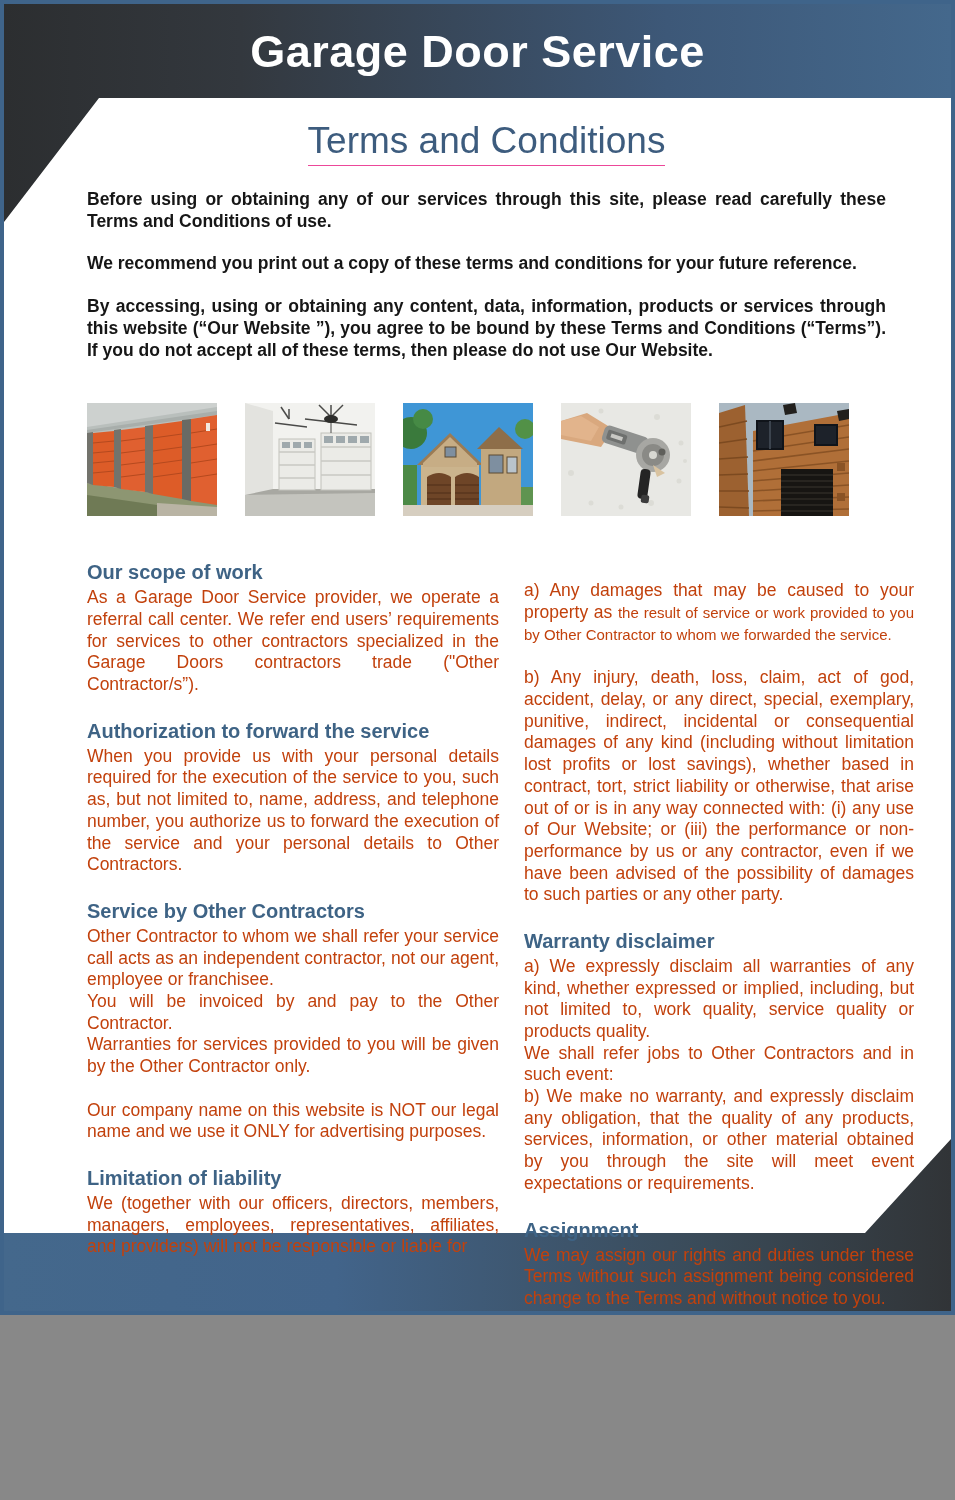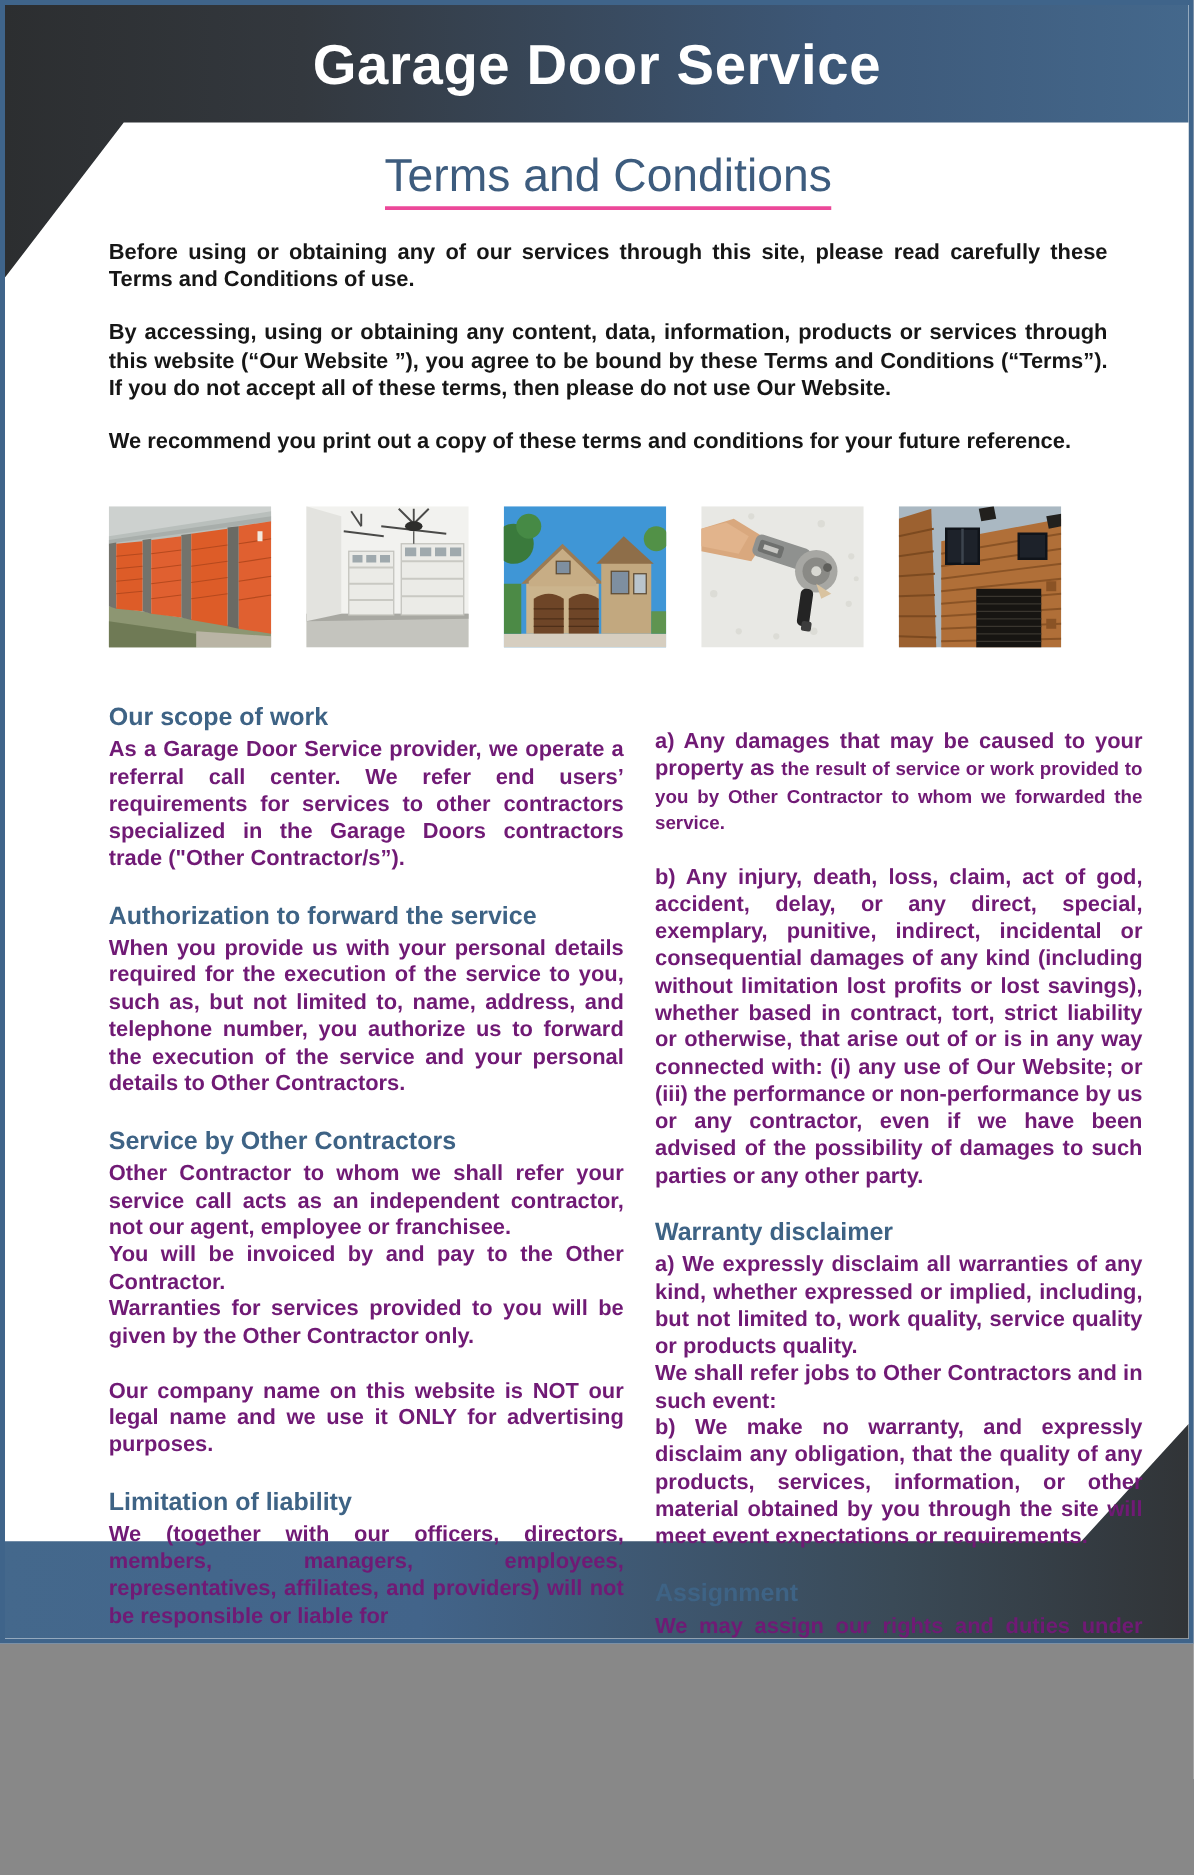--- a/index.html
+++ b/index.html
@@ -53,21 +53,21 @@
     z-index: 1;
     padding: 116px 37px 0 83px;
   }
 
   .terms-title-wrap { text-align: center; margin-right: 28px; }
   .terms-title {
     display: inline-block;
     color: #3d5c7e;
     font-size: 37px;
     font-weight: normal;
-    border-bottom: 3px solid #ec4899;
+    border-bottom: 1px solid #ec4899;
     padding-bottom: 3px;
   }
 
   .intro { margin-top: 22px; margin-right: 28px; }
   .intro p {
     font-size: 17.5px;
     line-height: 1.27;
     color: #161616;
     text-align: justify;
     margin-top: 20px;
@@ -96,24 +96,23 @@
     font-size: 20px;
     font-weight: bold;
     margin-top: 24px;
     margin-bottom: 3px;
   }
   .col-left h2.section-h:first-child { margin-top: 0; }
 
   p.body {
     font-size: 17.5px;
     line-height: 1.24;
-    color: #701a75;
+    color: #c2410c;
     text-align: justify;
     margin: 0;
-    font-weight: bold;
   }
   p.body.gap { margin-top: 22px; }
   .small-run { font-size: 15px; }
 </style>
 </head>
 <body>
 
 <div class="page">
 
   <div class="header-band"></div>
@@ -122,22 +121,22 @@
   <div class="header-title">Garage Door Service</div>
 
   <div class="content">
 
     <div class="terms-title-wrap">
       <span class="terms-title">Terms and Conditions</span>
     </div>
 
     <div class="intro">
       <p>Before using or obtaining any of our services through this site, please read carefully these Terms and Conditions of use.</p>
+      <p>We recommend you print out a copy of these terms and conditions for your future reference.</p>
       <p>By accessing, using or obtaining any content, data, information, products or services through this website (“Our Website ”), you agree to be bound by these Terms and Conditions (“Terms”). If you do not accept all of these terms, then please do not use Our Website.</p>
-      <p>We recommend you print out a copy of these terms and conditions for your future reference.</p>
     </div>
 
     <div class="gallery">
 
       <figure class="photo">
         <svg viewBox="0 0 130 113">
           <rect width="130" height="113" fill="#cdd1cf"></rect>
           <polygon points="0,24 130,4 130,14 0,32" fill="#b9bfbc"></polygon>
           <polygon points="0,27 130,8 130,12 0,30" fill="#a8aeab"></polygon>
           <polygon points="0,80 130,100 130,113 0,113" fill="#8d9672"></polygon>

